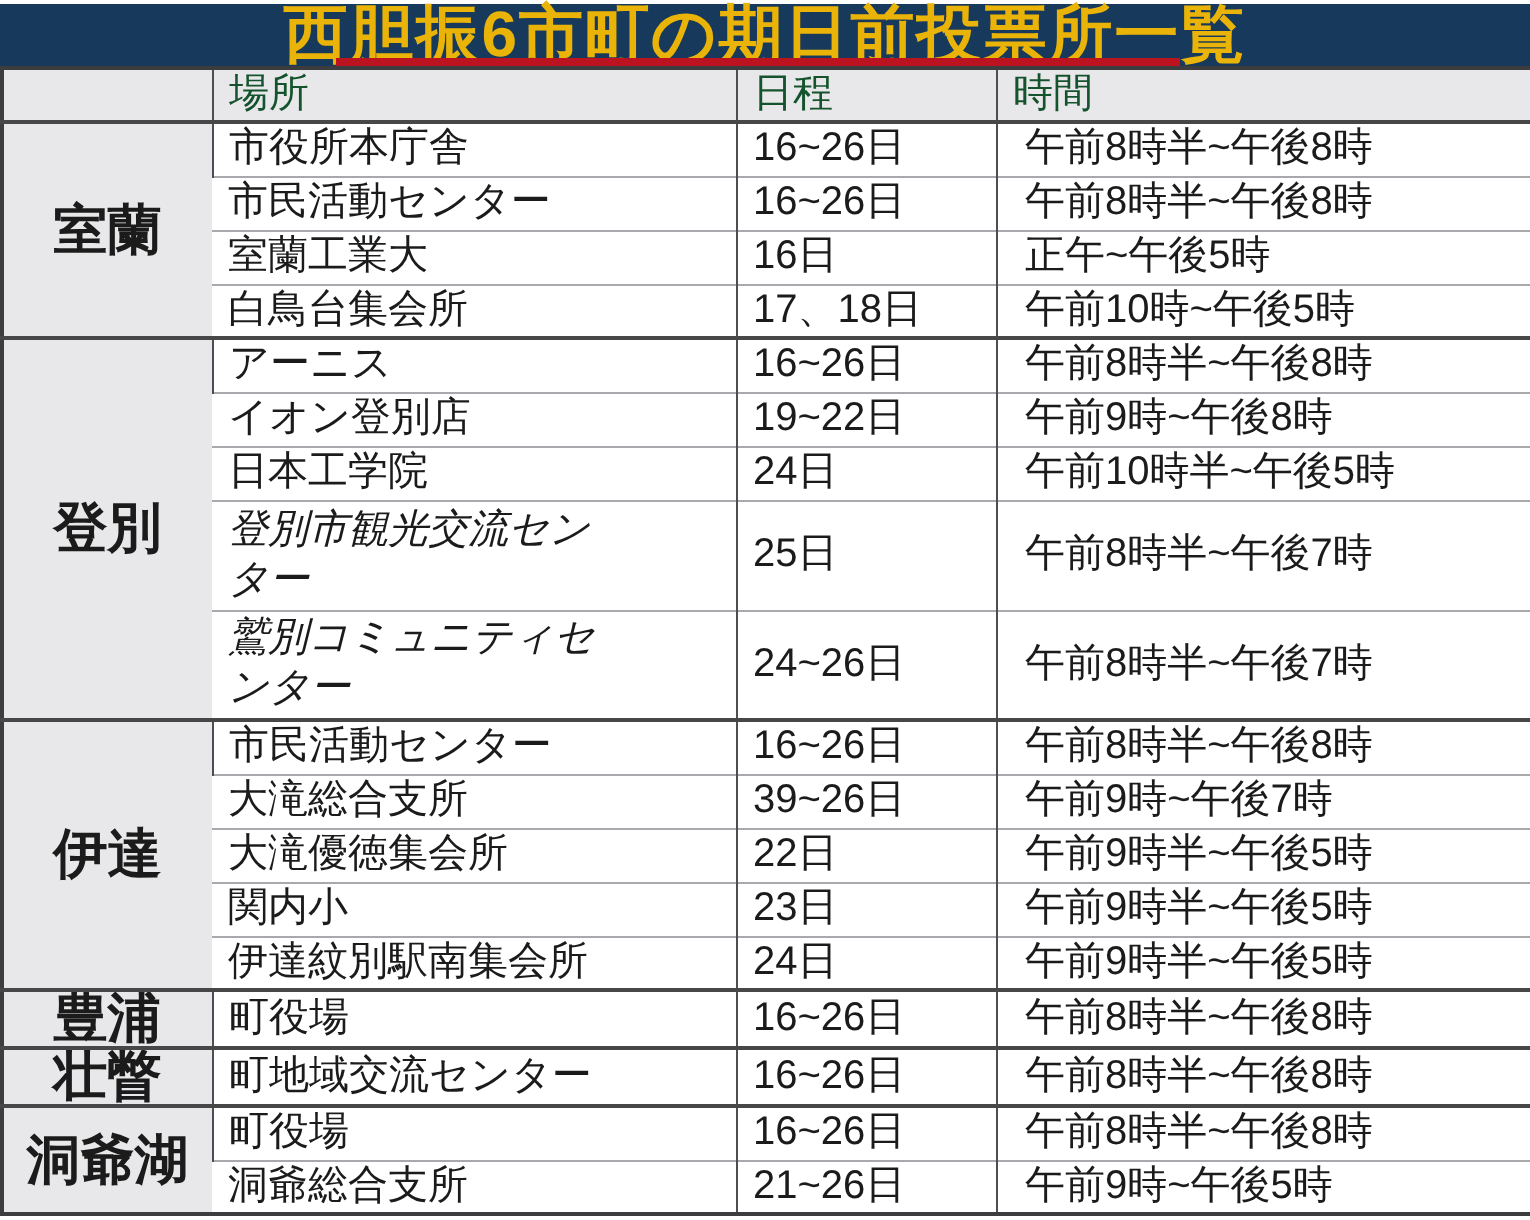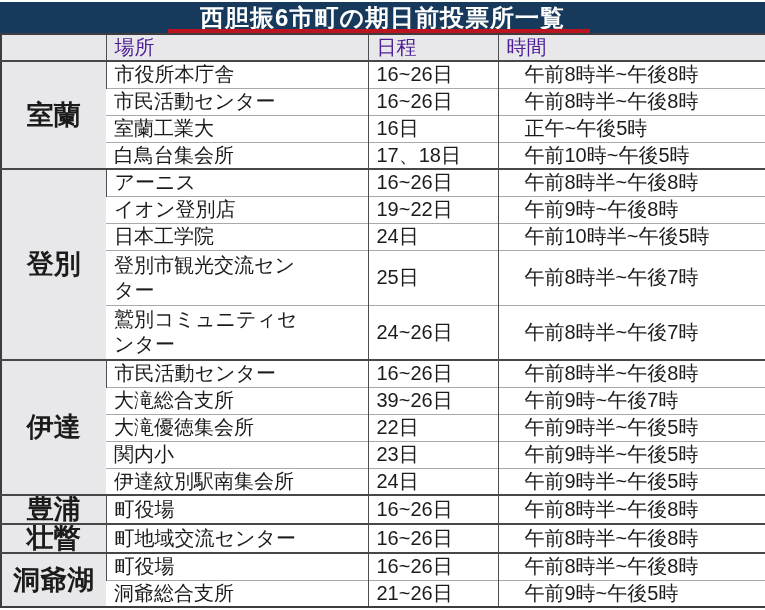--- a/index.html
+++ b/index.html
@@ -7,21 +7,21 @@
     width:765px;height:610px;box-sizing:border-box;background:#ffffff;
     font-family:"Liberation Sans","DejaVu Sans",sans-serif;
     color:#1b1b1b;position:relative;padding-top:2px;
   }
   
   .title-bar{
     position:relative;height:31px;background:#17395b;
     display:flex;align-items:center;justify-content:center;
   }
   .title-bar .title-text{
-    color:#ffffff;font-size:24px;font-weight:bold;letter-spacing:1px;
+    color:#eab308;font-size:32px;font-weight:bold;letter-spacing:1px;
     line-height:31px;white-space:nowrap;
   }
   .title-red-strip{
     position:absolute;left:168px;width:422px;height:4px;bottom:0;
     background:#bb1420;
   }
   
   table.vote-table{
     width:765px;border-collapse:collapse;table-layout:fixed;
     border:2px solid #3d3d40;
@@ -34,34 +34,34 @@
     box-sizing:border-box;vertical-align:middle;
     font-size:20px;line-height:25px;
     border-left:1px solid #4e4e52;
     padding:0 6px 0 8px;text-align:left;font-weight:normal;
     overflow:hidden;white-space:nowrap;
   }
   td:first-child,th:first-child{border-left:none;}
   tr{height:27px;}
   tr.row-tall{height:55px;}
   thead th{
-    background:#e8e8ea;color:#4c1d95;height:27px;
+    background:#e8e8ea;color:#14532d;height:27px;
   }
   td.muni{
     background:#e8e8ea;font-weight:bold;text-align:center;
     padding:1px 2px;font-size:27px;
   }
-  td.cell-time{padding-left:26px;}
+  td.cell-time{padding-left:14px;}
   
   tbody td{border-top:1px solid #a9a9ad;}
   tbody tr.section-start td{border-top:2px solid #474747;margin-top:16px;}
   tr.row-tall td.cell-place{white-space:normal;}
   tr.row-tall td.cell-place .place-text{
     display:inline-block;max-width:198px;word-break:break-all;
-    white-space:normal;vertical-align:middle;
+    white-space:normal;vertical-align:middle;font-style:italic;
   }
 </style>
 </head>
 <body>
 
 <div class="page">
 
   <div class="title-bar">
     <span class="title-text">西胆振6市町の期日前投票所一覧</span>
     <span class="title-red-strip"></span>

